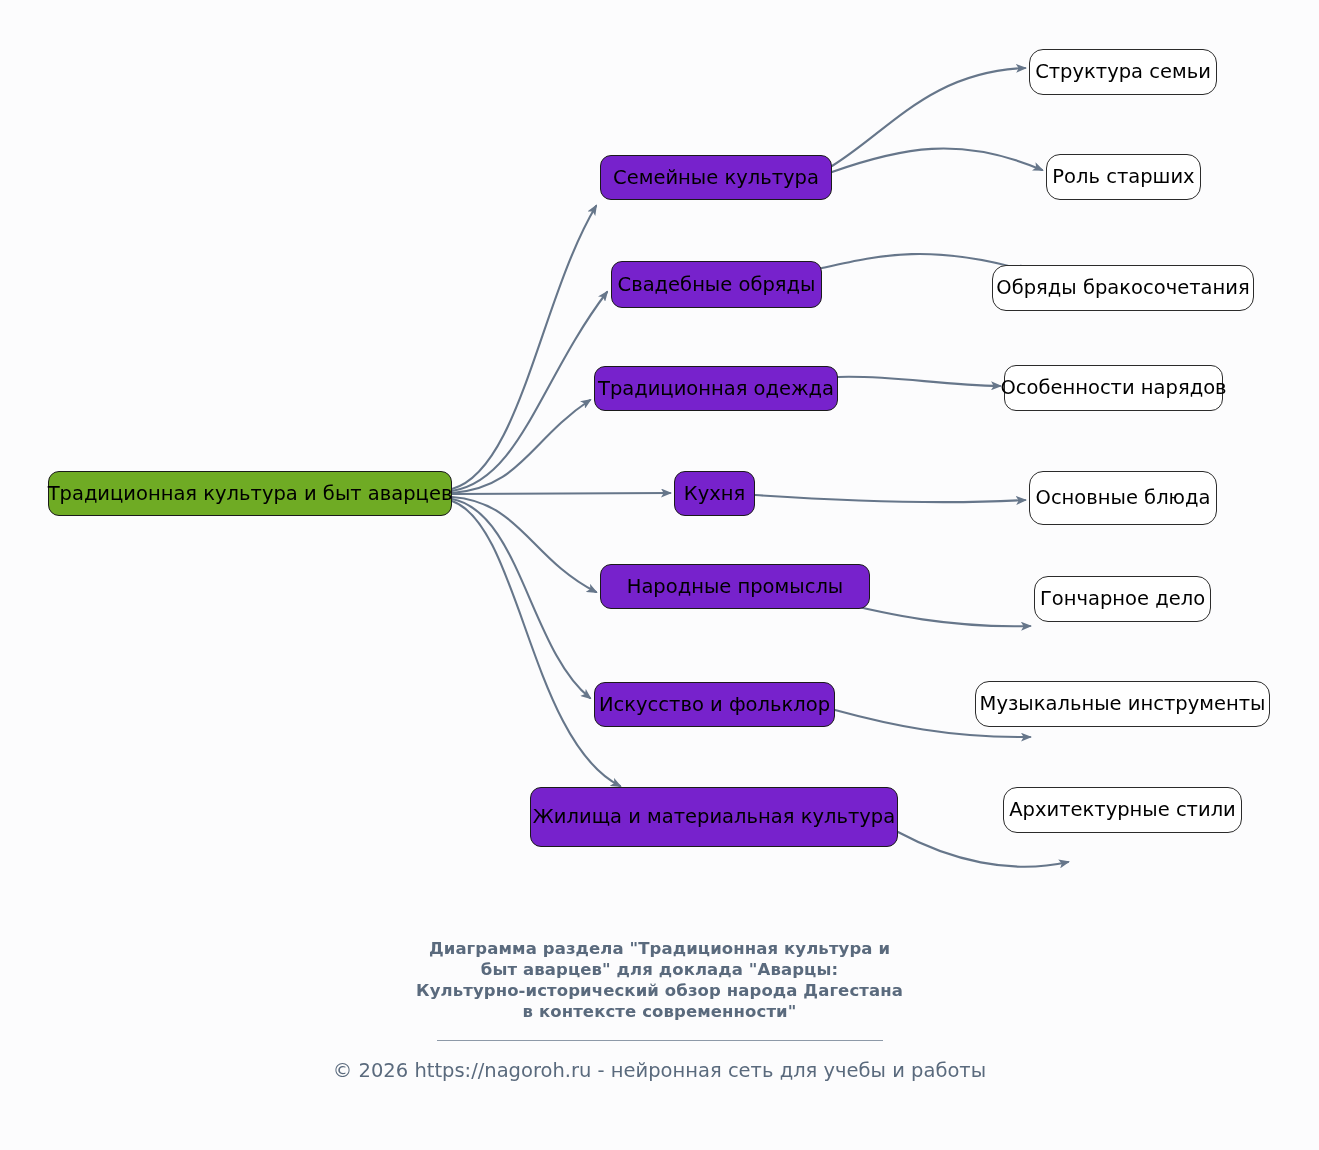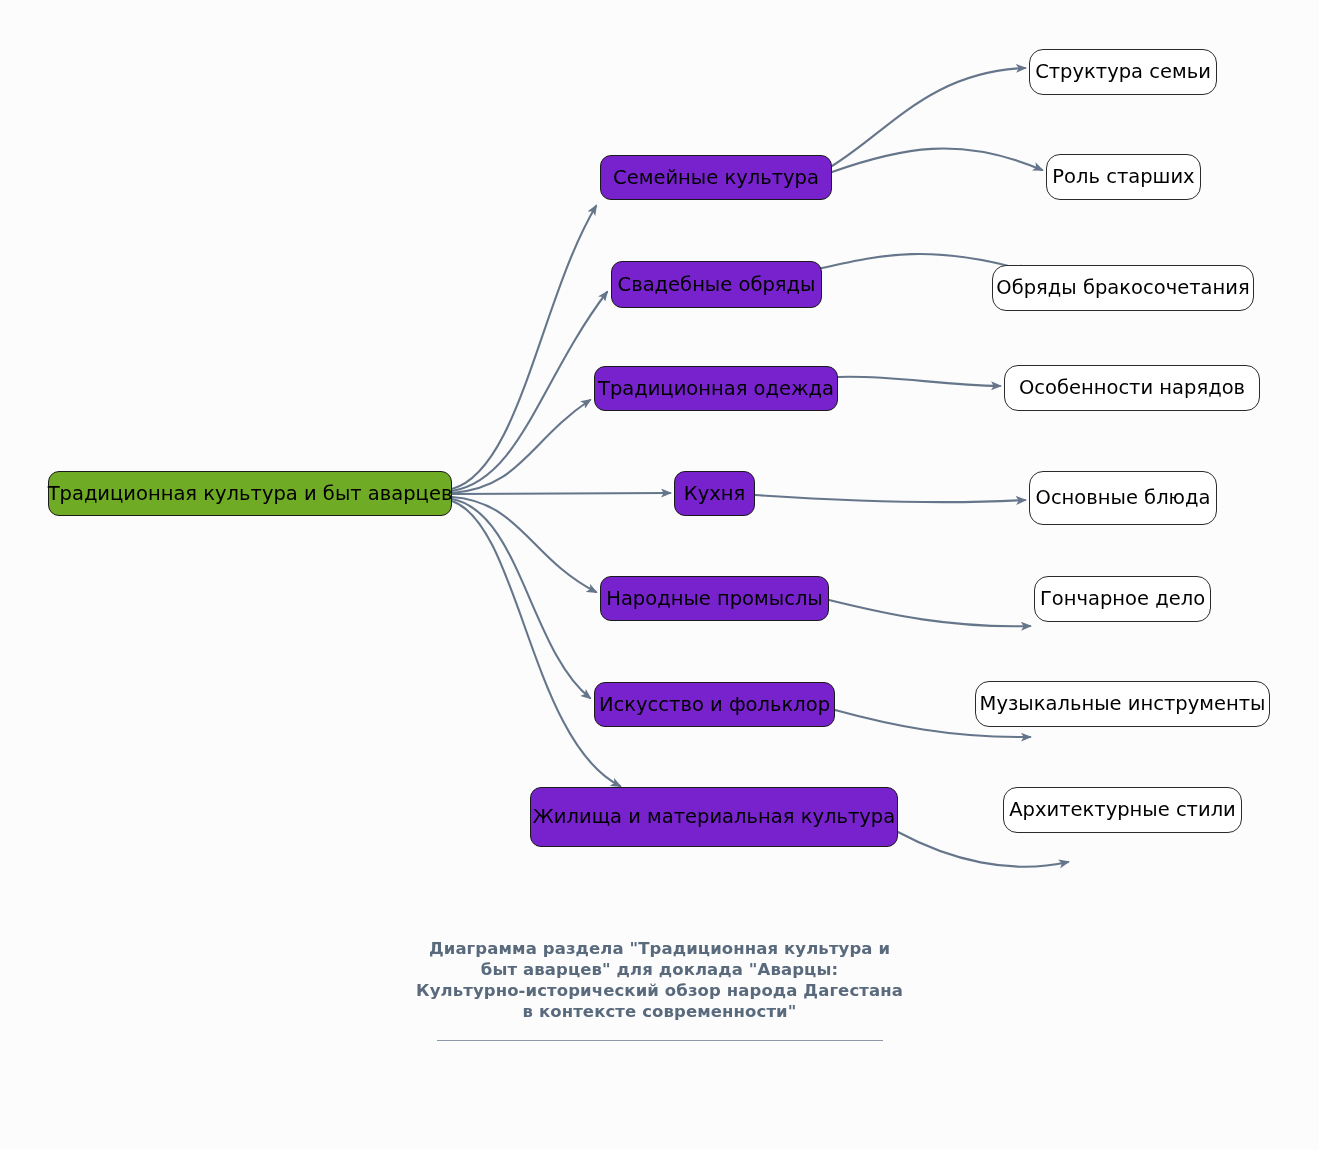--- a/index.html
+++ b/index.html
@@ -138,30 +138,30 @@
       </div>
       <div class="node node-branch" style="left: 611px; top: 261px; width: 211px; height: 47px;">
         <span class="node-label">Свадебные обряды</span>
       </div>
       <div class="node node-leaf" style="left: 992px; top: 265px; width: 262px; height: 46px; align-items: center;">
         <span class="node-label">Обряды бракосочетания</span>
       </div>
       <div class="node node-branch" style="left: 594px; top: 366px; width: 244px; height: 45px;">
         <span class="node-label">Традиционная одежда</span>
       </div>
-      <div class="node node-leaf" style="left: 1004px; top: 365px; width: 256px; height: 46px;">
+      <div class="node node-leaf" style="left: 1004px; top: 365px; width: 219px; height: 46px; border-radius: 12px;">
         <span class="node-label">Особенности нарядов</span>
       </div>
       <div class="node node-branch" style="left: 674px; top: 471px; width: 81px; height: 45px;">
         <span class="node-label">Кухня</span>
       </div>
       <div class="node node-leaf" style="left: 1029px; top: 471px; width: 188px; height: 54px;">
         <span class="node-label">Основные блюда</span>
       </div>
-      <div class="node node-branch" style="left: 600px; top: 576px; width: 229px; height: 45px;">
+      <div class="node node-branch" style="left: 600px; top: 564px; width: 270px; height: 45px;">
         <span class="node-label">Народные промыслы</span>
       </div>
       <div class="node node-leaf" style="left: 1034px; top: 576px; width: 177px; height: 46px;">
         <span class="node-label">Гончарное дело</span>
       </div>
       <div class="node node-branch" style="left: 594px; top: 682px; width: 241px; height: 45px;">
         <span class="node-label">Искусство и фольклор</span>
       </div>
       <div class="node node-leaf" style="left: 975px; top: 681px; width: 295px; height: 46px;">
         <span class="node-label">Музыкальные инструменты</span>
@@ -175,15 +175,16 @@
     </div>
 
   <div id="footer">
     <div id="caption">
         <div>Диаграмма раздела "Традиционная культура и</div>
         <div>быт аварцев" для доклада "Аварцы:</div>
         <div>Культурно-исторический обзор народа Дагестана</div>
         <div>в контексте современности"</div>
       </div>
     <div id="divider"></div>
+    <div id="copyright">© 2026 https://nagoroh.ru - нейронная сеть для учебы и работы</div>
   </div>
 
 </div>
 
 </body></html>

